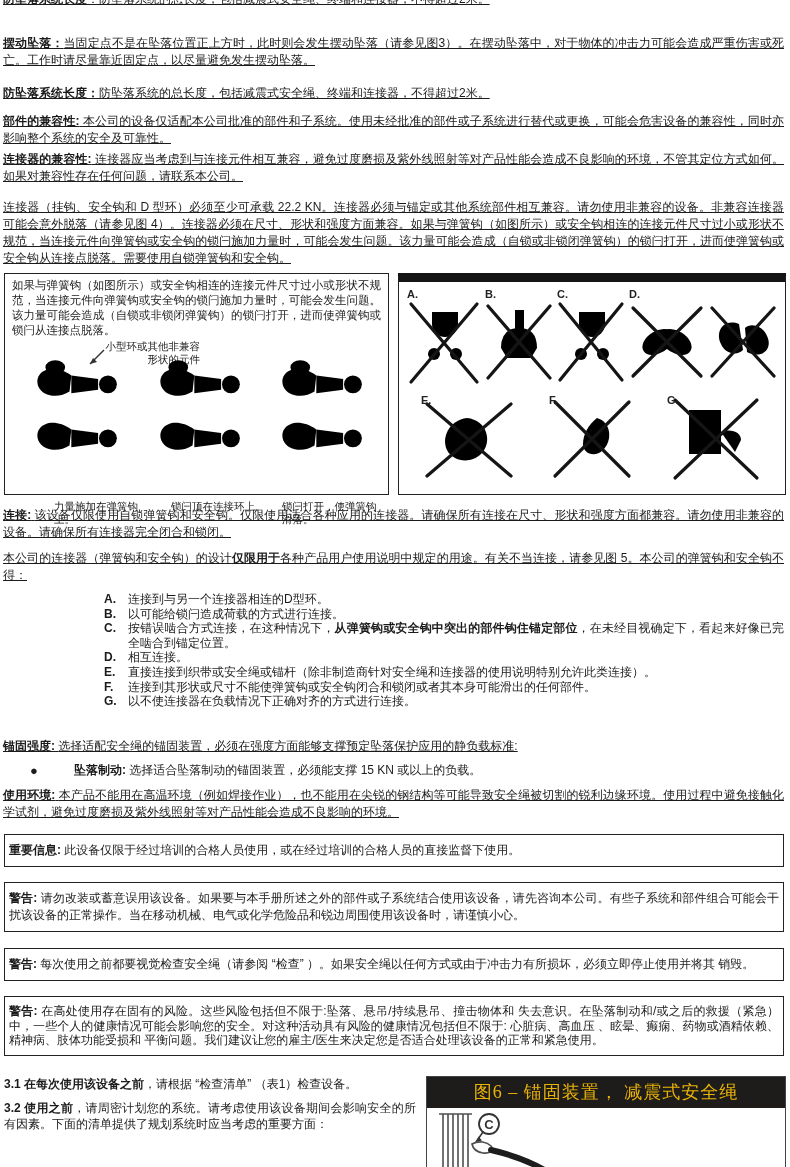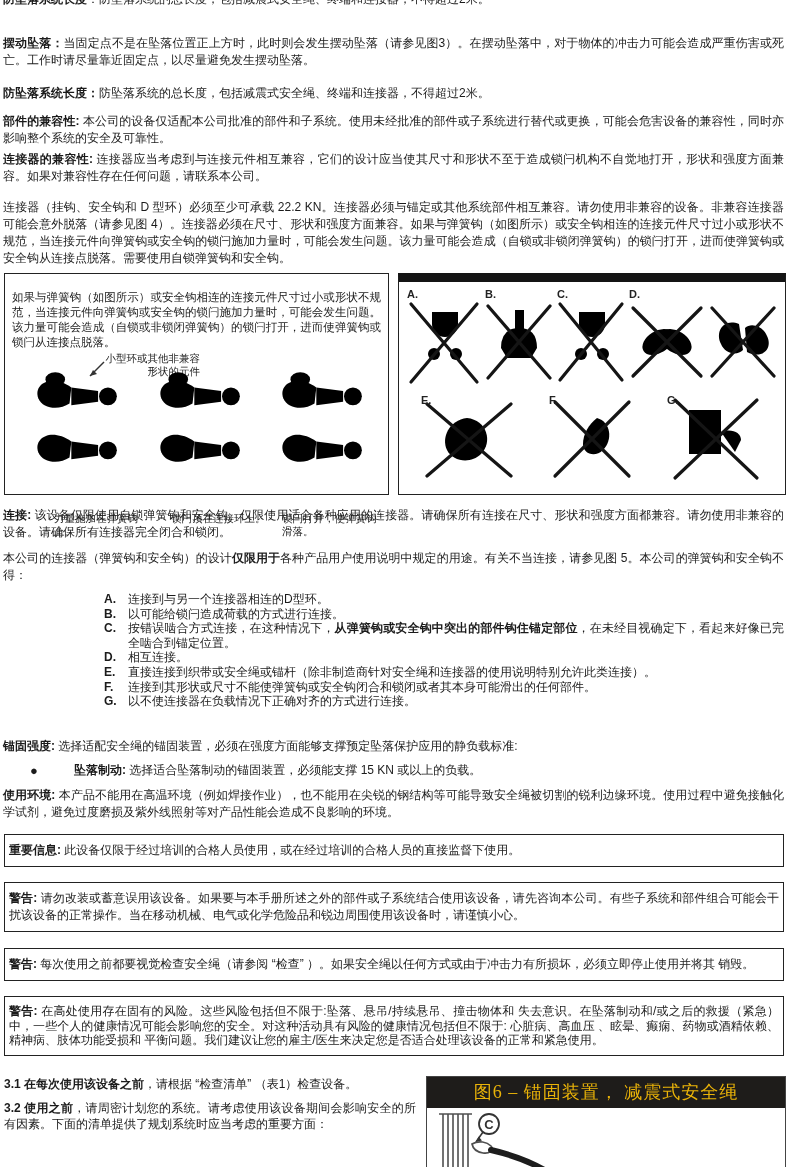--- a/index.html
+++ b/index.html
@@ -2,25 +2,25 @@
 <html><head>
 <meta charset="utf-8">
 <style>
   html,body{margin:0;padding:0;background:#e9e9e9;}
   .page{
     position:relative;width:790px;height:1167px;margin:0 auto;
     background:#ffffff;overflow:hidden;
     font-family:"Liberation Sans","DejaVu Sans",sans-serif;
     color:#1b1b1b;font-size:12px;line-height:17px;
   }
-  .para{margin:0 6px 0 3px;text-align:justify;}
+  .para{margin:0 6px 0 3px;text-align:justify;text-decoration:underline;}
   b.lead{font-weight:bold;}
   
   .figrow{display:flex;gap:9px;margin:6px 4px 0 4px;height:222px;}
-  .fig4{width:411px;box-sizing:border-box;border:1.5px solid #222;padding:16px 7px;position:relative;}
+  .fig4{width:411px;box-sizing:border-box;border:1.5px solid #222;padding:4px 7px;position:relative;}
   .fig4-text{font-size:11.5px;line-height:15px;text-align:justify;margin:0;}
   .fig4-art{position:relative;height:102px;margin-top:2px;text-align:right;}
   .pointer-label{position:absolute;left:92px;top:0;width:96px;font-size:10.5px;line-height:12.5px;color:#222;}
   .pointer-arrow{position:absolute;left:72px;top:8px;}
   .hook-grid{position:absolute;left:0;right:0;top:14px;display:flex;justify-content:space-between;padding:0 6px;}
   .hook-grid.row2{top:68px;}
   .hook-cell{width:112px;height:50px;}
   .fig4-captions{display:flex;margin-top:58px;font-size:10.5px;line-height:13px;}
   .cap{flex:1;}
   .cap.c1{padding-left:42px;}
@@ -115,21 +115,21 @@
 <div class="page">
 
   <p class="para" style="margin-top:-9px"><b class="lead">防坠落系统长度</b><span>：防坠落系统的总长度，包括减震式安全绳、终端和连接器，不得超过2米。</span></p>
 
   <p class="para" style="margin-top:27px"><b class="lead">摆动坠落：</b><span>当固定点不是在坠落位置正上方时，此时则会发生摆动坠落（请参见图3）。在摆动坠落中，对于物体的冲击力可能会造成严重伤害或死亡。工作时请尽量靠近固定点，以尽量避免发生摆动坠落。</span></p>
 
   <p class="para" style="margin-top:16px"><b class="lead">防坠落系统长度：</b><span>防坠落系统的总长度，包括减震式安全绳、终端和连接器，不得超过2米。</span></p>
 
   <p class="para" style="margin-top:11px"><b class="lead">部件的兼容性:</b> <span>本公司的设备仅适配本公司批准的部件和子系统。使用未经批准的部件或子系统进行替代或更换，可能会危害设备的兼容性，同时亦影响整个系统的安全及可靠性。</span></p>
 
-  <p class="para" style="margin-top:4px"><b class="lead">连接器的兼容性:</b> <span>连接器应当考虑到与连接元件相互兼容，它们的设计应当使其尺寸和形状不至于造成锁闩机构不自觉地打开，形状和强度方面兼容。如果对兼容性存在任何问题，请联系本公司。</span></p>
+  <p class="para" style="margin-top:4px"><b class="lead">连接器的兼容性:</b> <span>连接器应当考虑到与连接元件相互兼容，避免过度磨损及紫外线照射等对产品性能会造成不良影响的环境，不管其定位方式如何。如果对兼容性存在任何问题，请联系本公司。</span></p>
 
   <p class="para" style="margin-top:14px"><span>连接器（挂钩、安全钩和 D 型环）必须至少可承载 22.2 KN。连接器必须与锚定或其他系统部件相互兼容。请勿使用非兼容的设备。非兼容连接器可能会意外脱落（请参见图 4）。连接器必须在尺寸、形状和强度方面兼容。如果与弹簧钩（如图所示）或安全钩相连的连接元件尺寸过小或形状不规范，当连接元件向弹簧钩或安全钩的锁闩施加力量时，可能会发生问题。该力量可能会造成（自锁或非锁闭弹簧钩）的锁闩打开，进而使弹簧钩或安全钩从连接点脱落。需要使用自锁弹簧钩和安全钩。</span></p>
 
   <div class="figrow">
 
     <div class="fig4">
       <p class="fig4-text">如果与弹簧钩（如图所示）或安全钩相连的连接元件尺寸过小或形状不规范，当连接元件向弹簧钩或安全钩的锁闩施加力量时，可能会发生问题。该力量可能会造成（自锁或非锁闭弹簧钩）的锁闩打开，进而使弹簧钩或锁闩从连接点脱落。</p>
       <div class="fig4-art">
         <div class="pointer-label">小型环或其他非兼容形状的元件</div>
         <svg class="pointer-arrow" width="24" height="22" viewBox="0 0 24 22">

